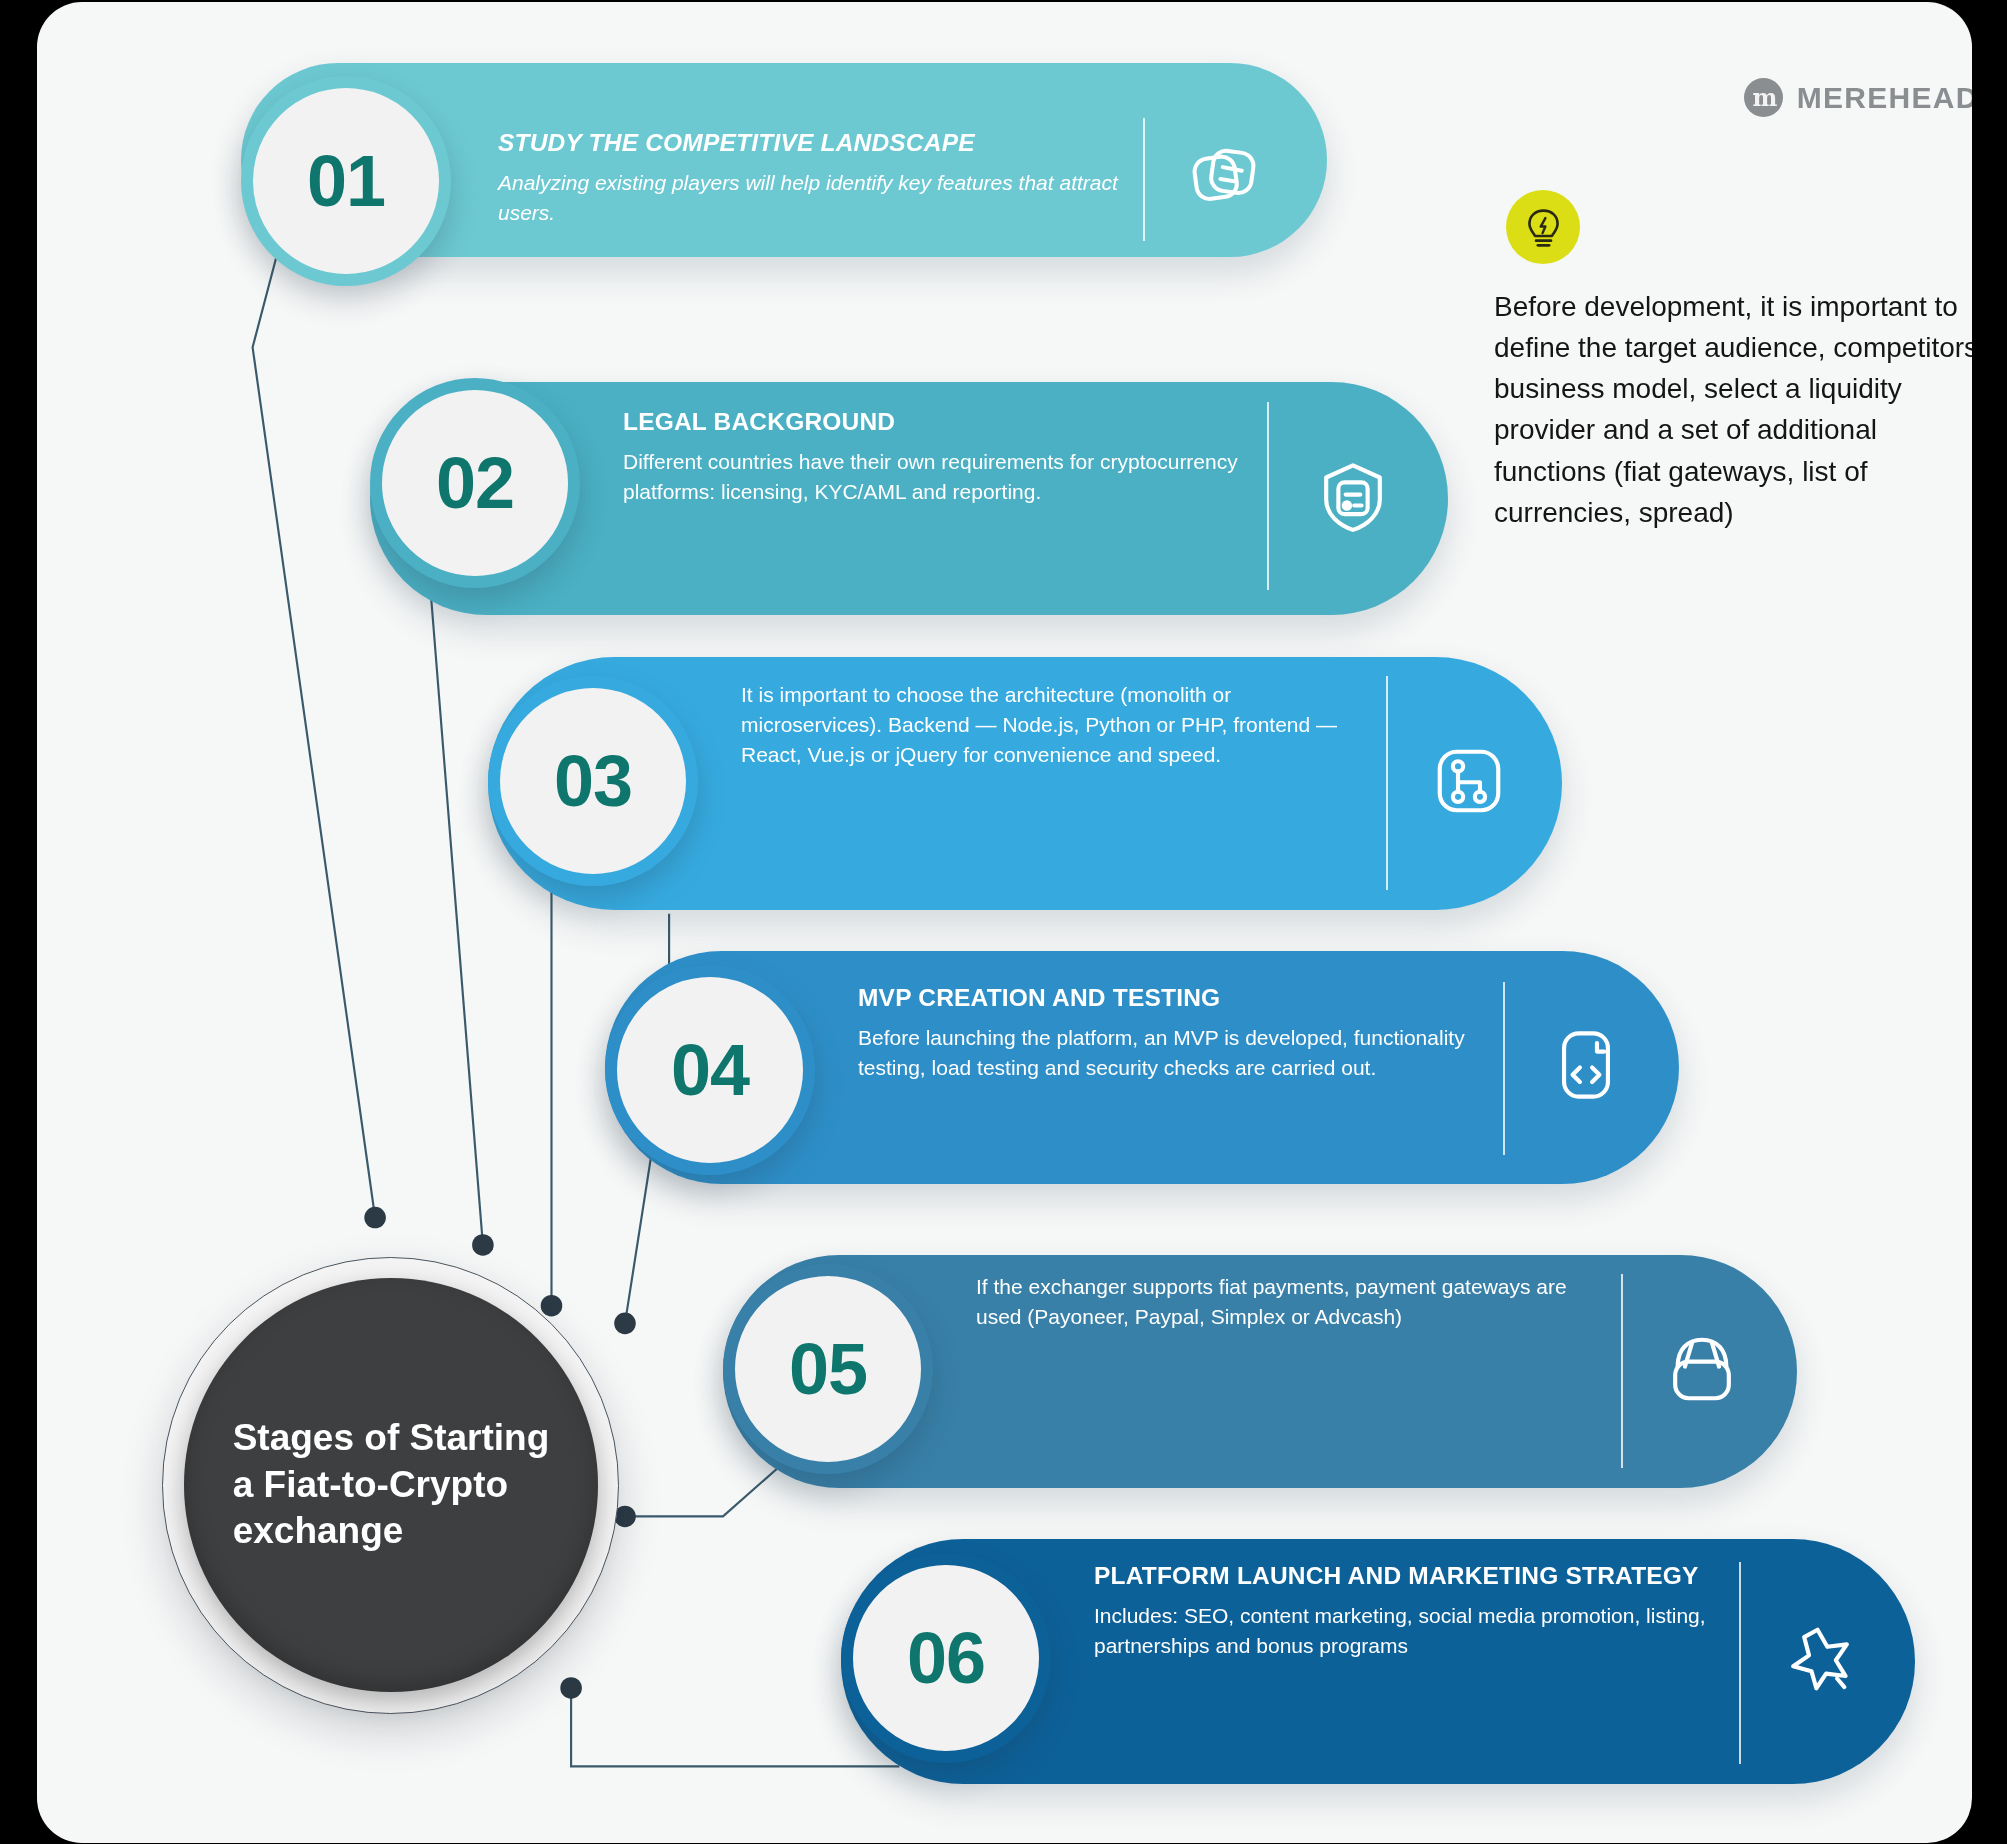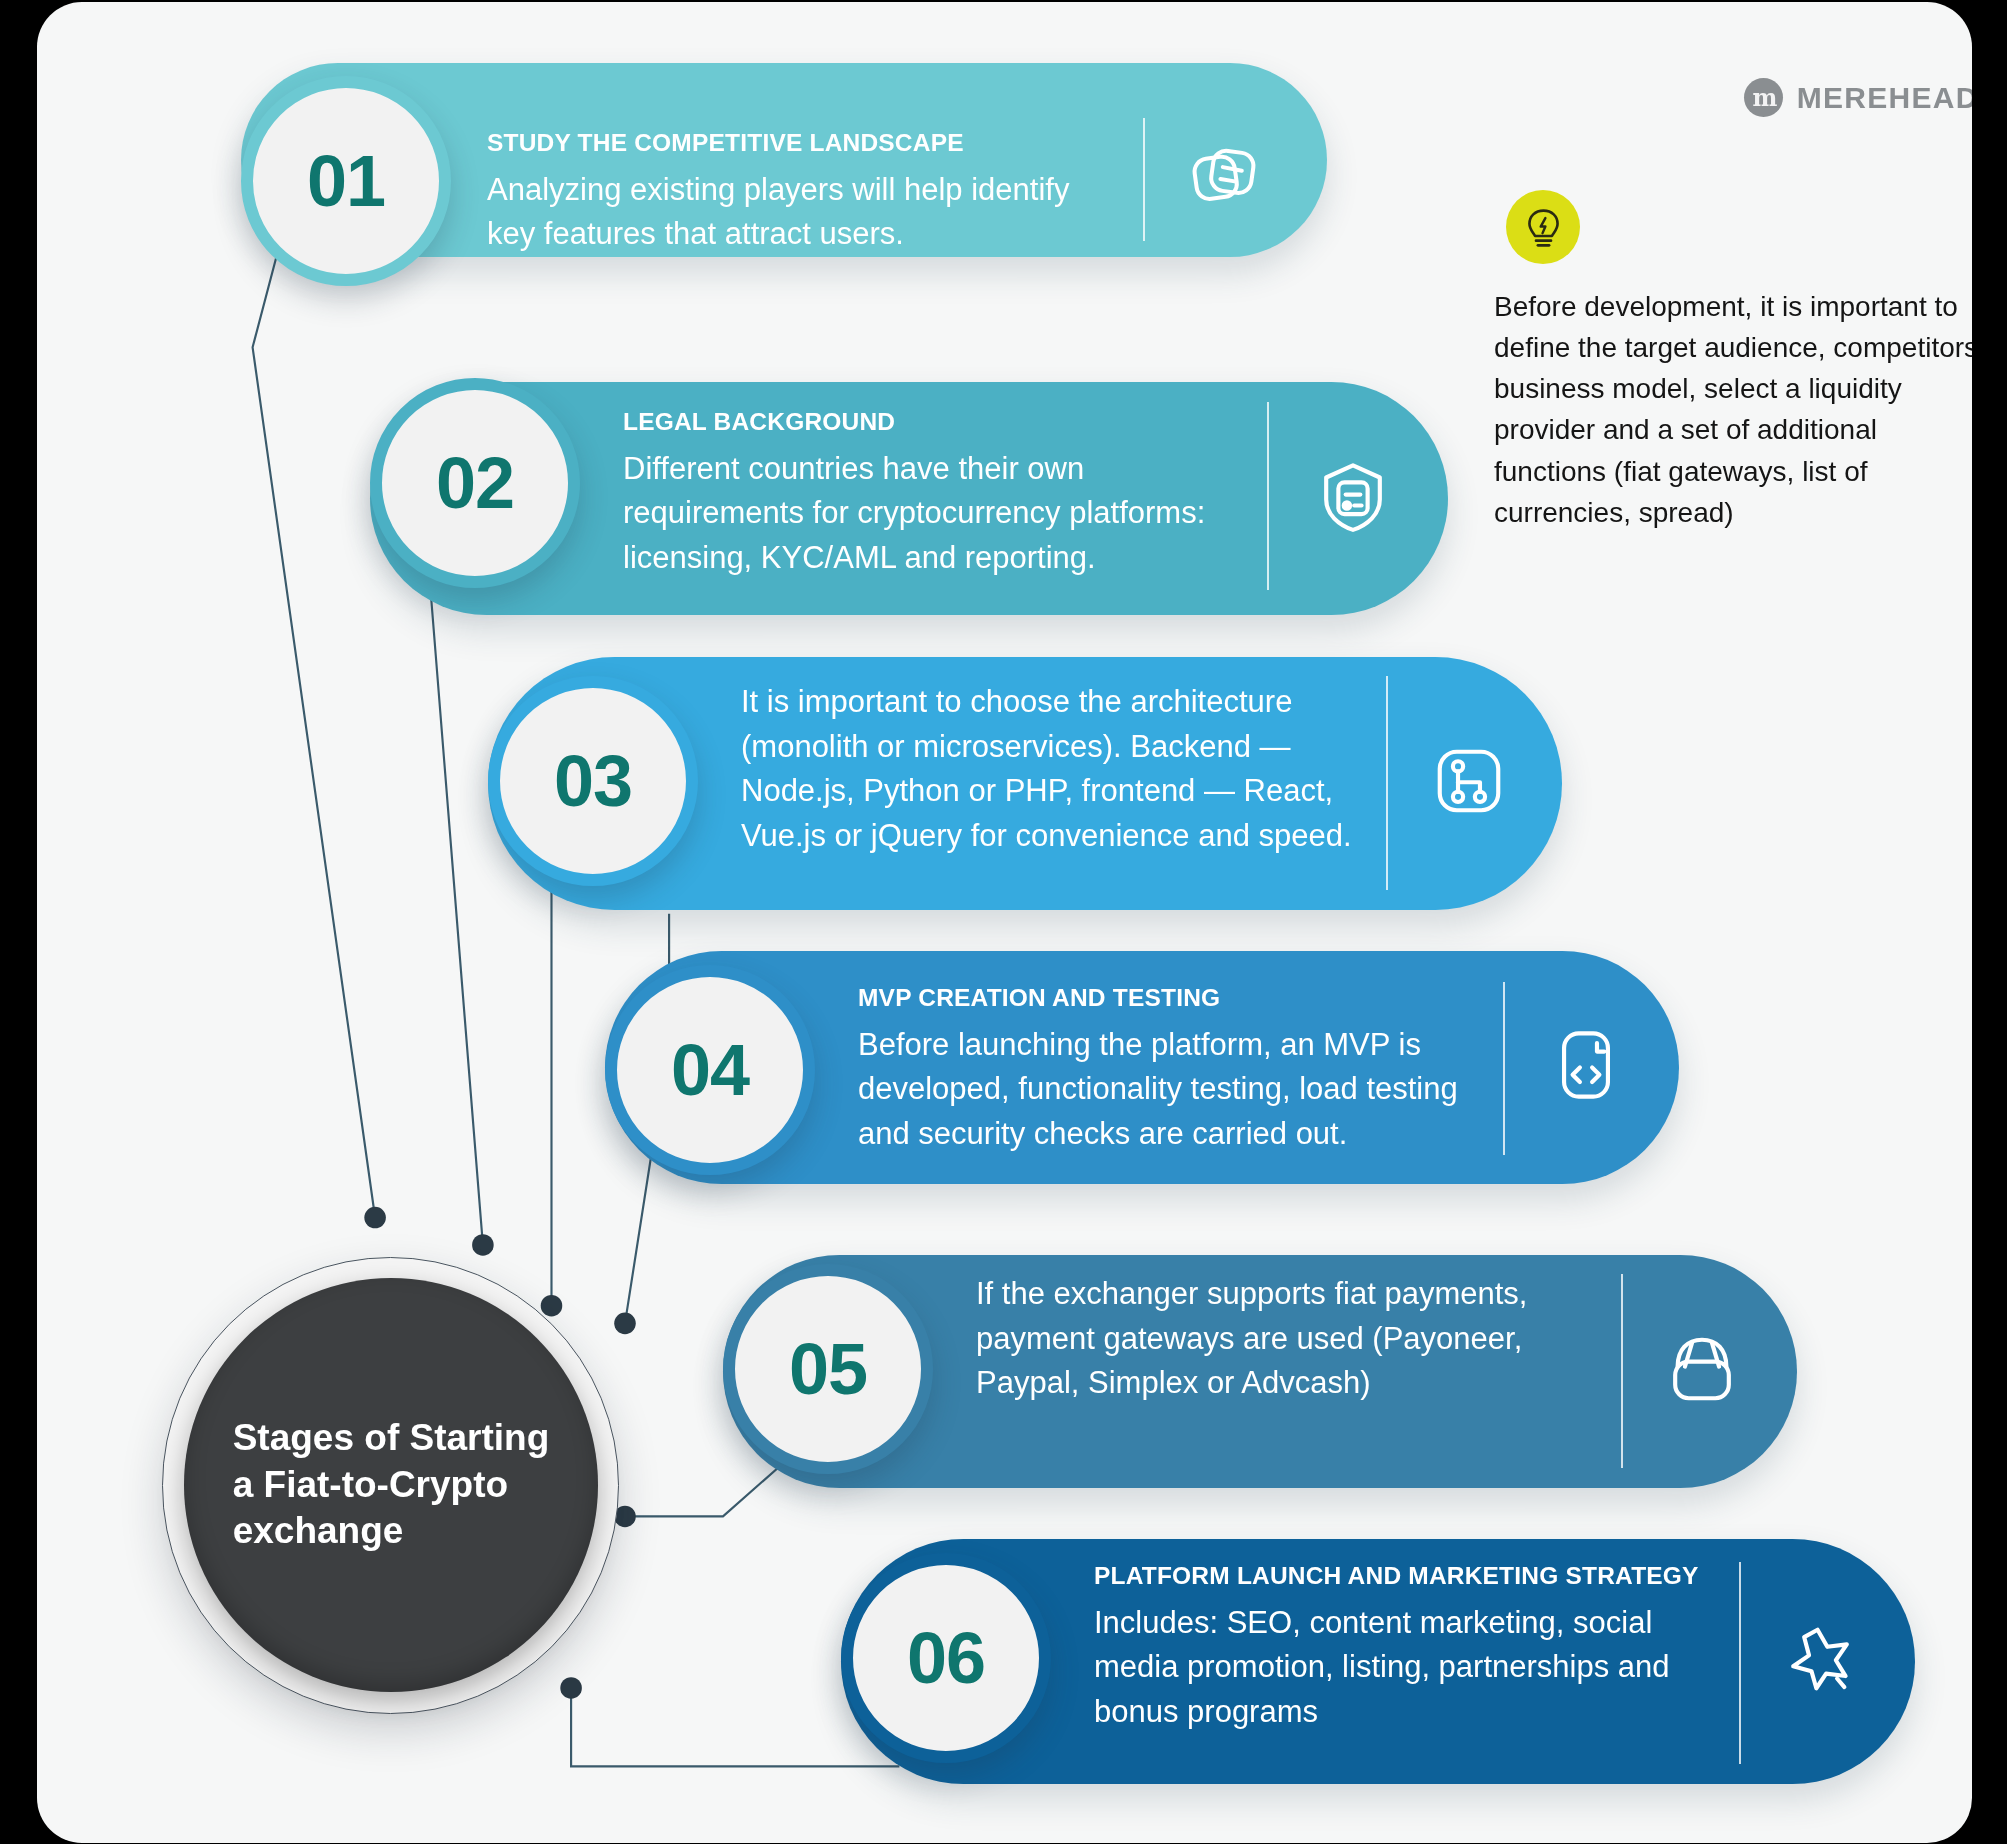--- a/index.html
+++ b/index.html
@@ -46,21 +46,21 @@
   }
   .step-title {
     font-weight: bold;
     font-size: 24.5px;
     letter-spacing: 0.2px;
     line-height: 1.3;
     margin-bottom: 8.8px;
     color: #FFFFFF;
   }
   .step-desc {
-    font-size: 31px;
+    font-size: 21px;
     line-height: 1.44;
     color: #FFFFFF;
   }
 
   .divider {
     position: absolute;
     width: 2px;
     background: rgba(255,255,255,0.78);
   }
 
@@ -180,21 +180,21 @@
         <circle cx="455" cy="1268" r="11"></circle>
         <circle cx="525" cy="1330" r="11"></circle>
         <circle cx="600" cy="1348" r="11"></circle>
         <circle cx="600" cy="1545" r="11"></circle>
         <circle cx="545" cy="1720" r="11"></circle>
       </g>
     </svg>
 
     <div class="step">
       <div class="pill" style="left:204px; top:61px; width:1086px; height:194px; background:#6CC9D2;"></div>
-      <div class="txt-block" style="left:450px; top:125px; width:637px;">
+      <div class="txt-block" style="left:461px; top:125px; width:637px;font-style:italic;">
         <div class="step-title">STUDY THE COMPETITIVE LANDSCAPE</div>
         <div class="step-desc">Analyzing existing players will help identify key features that attract users.</div>
       </div>
       <div class="divider" style="left:1106px; top:116px; height:123px;"></div>
       <div class="icon-box" style="left:1145px; top:135px; width:84px; height:84px;">
         <svg width="76" height="76" viewBox="0 0 64 64" fill="none" stroke="#FFFFFF" stroke-width="3.4" stroke-linecap="round" stroke-linejoin="round">
           <rect x="8" y="14" width="34" height="34" rx="11" transform="rotate(-8 25 31)"></rect>
           <rect x="22" y="9" width="34" height="34" rx="11" transform="rotate(8 39 26)"></rect>
           <line x1="31" y1="22" x2="47" y2="25"></line>
           <line x1="29" y1="32" x2="41" y2="34"></line>

